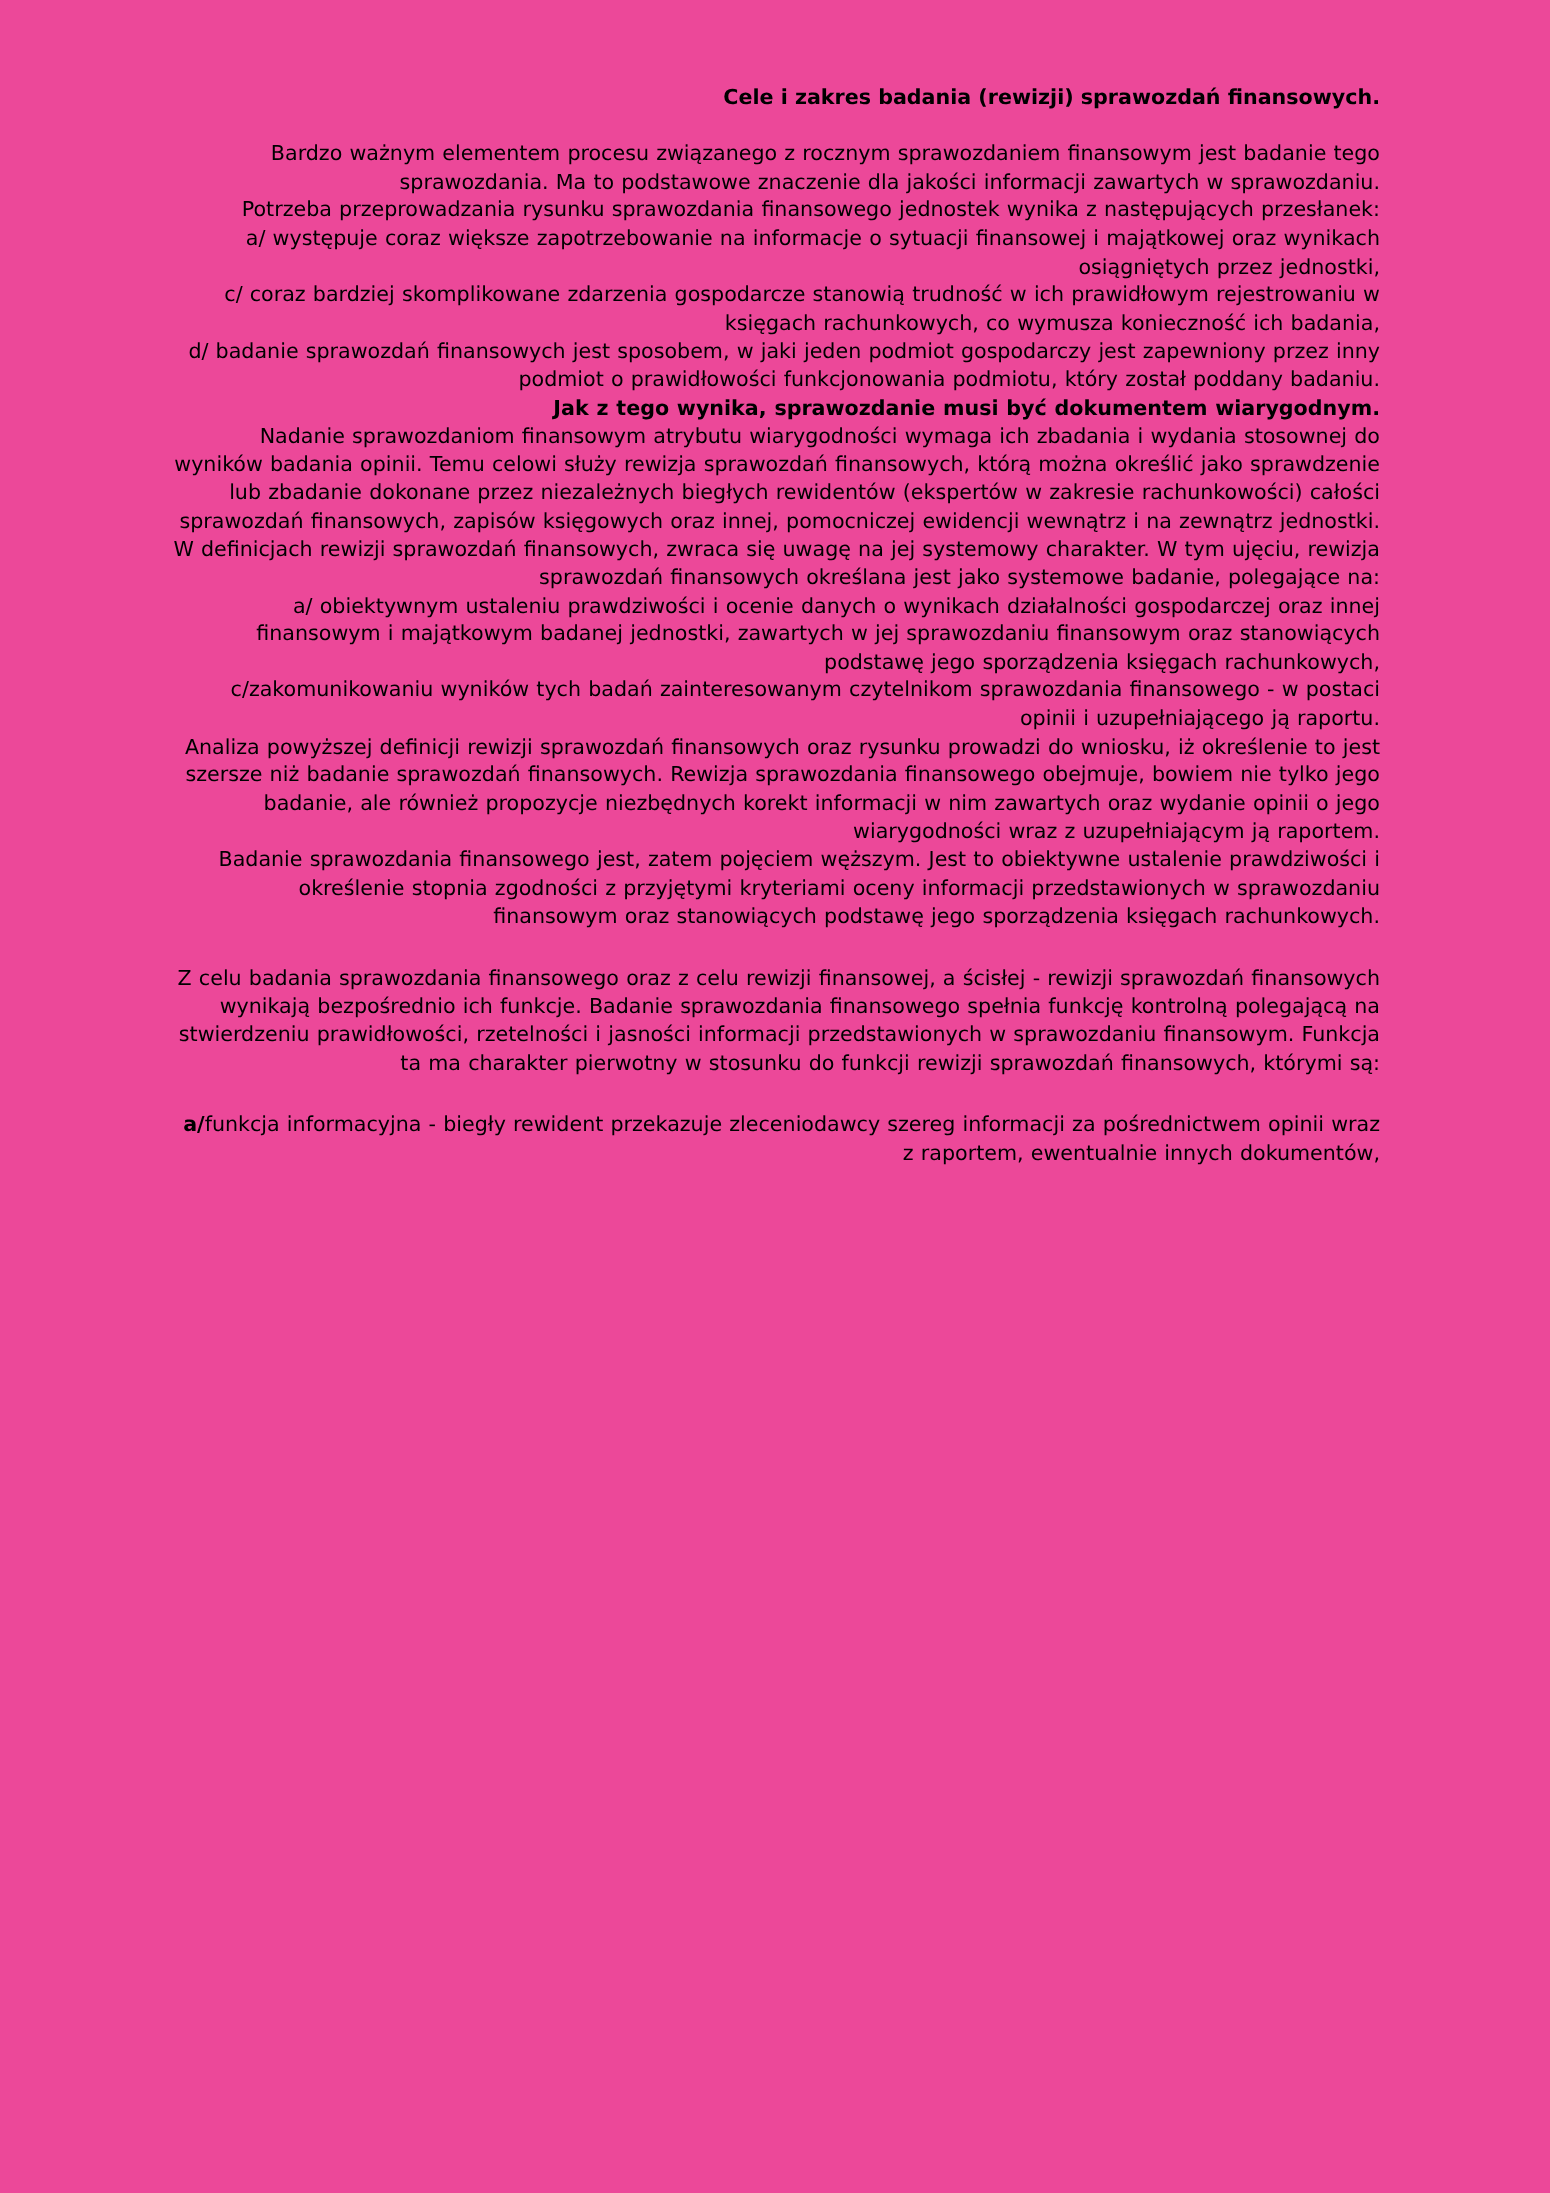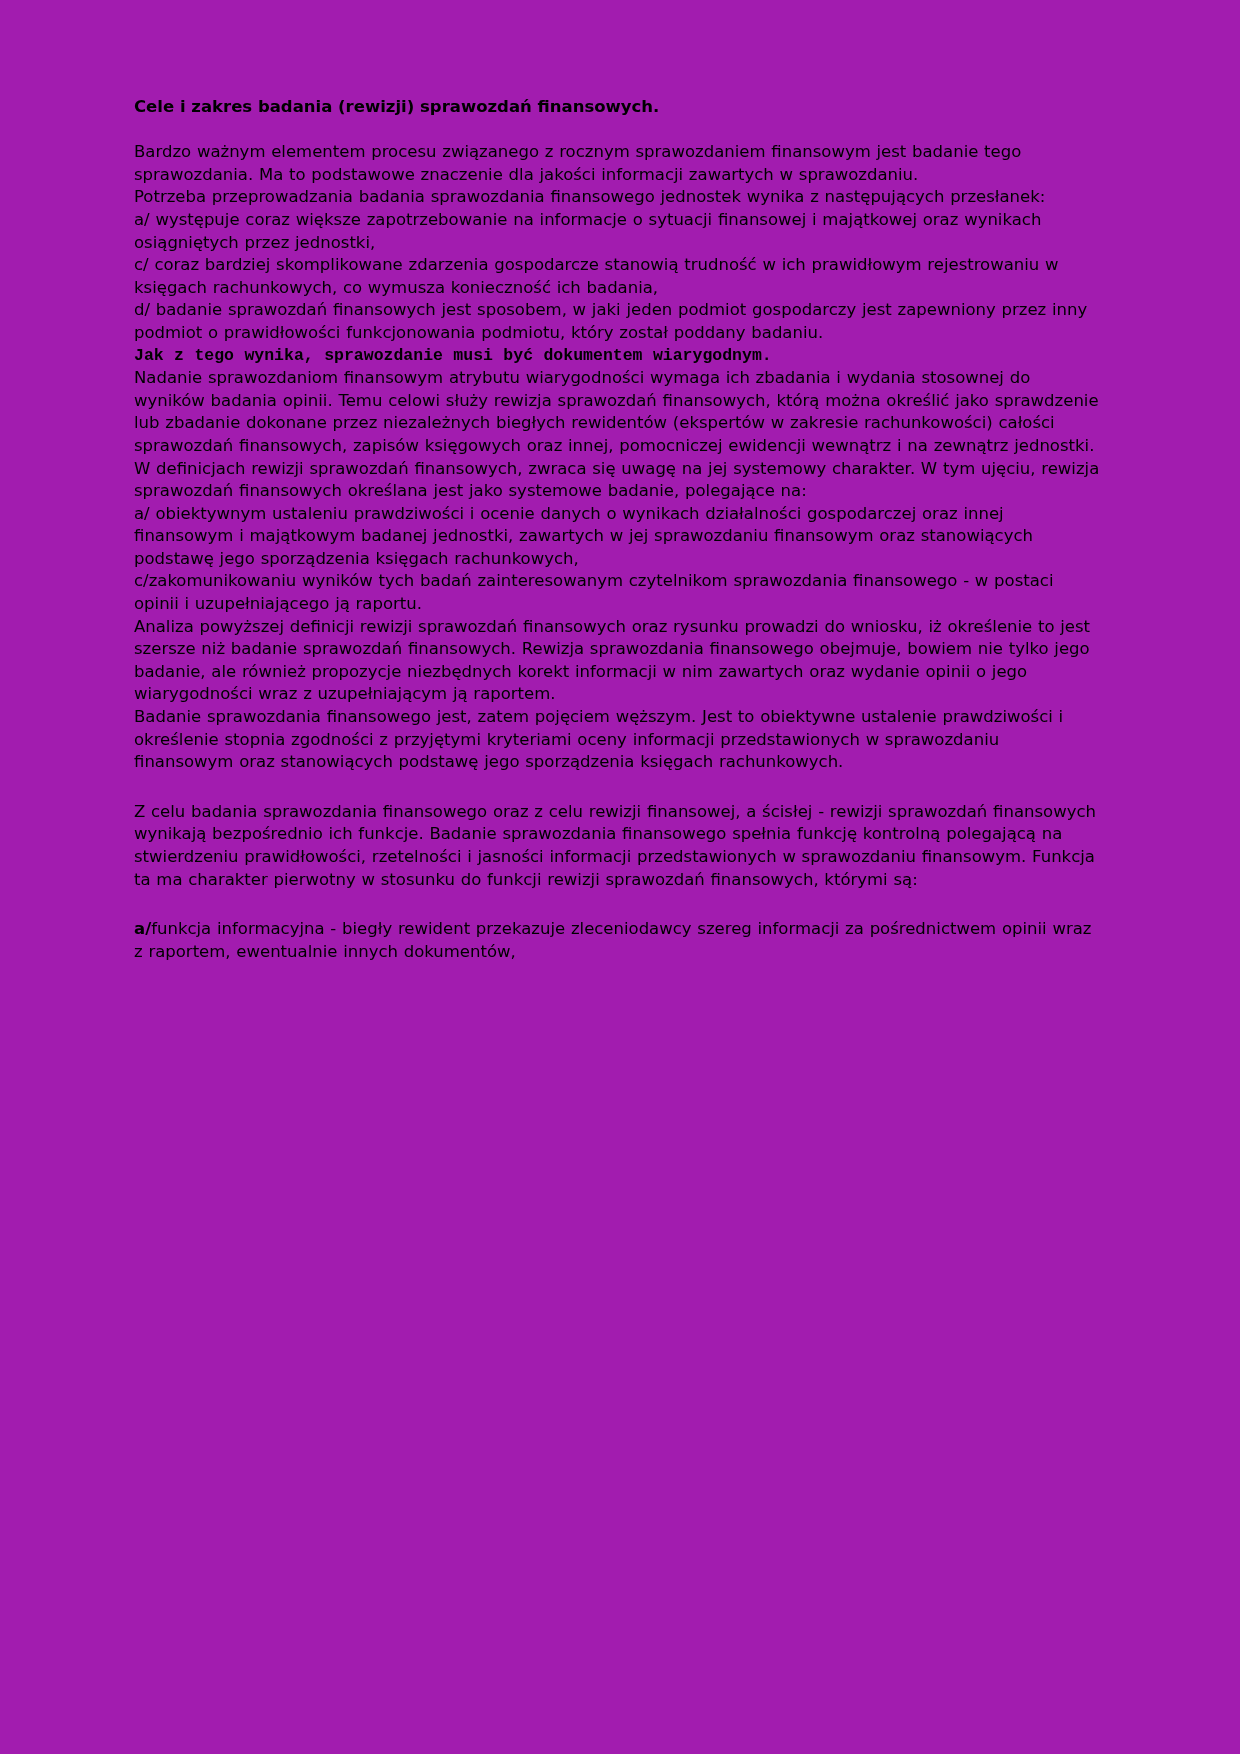--- a/index.html
+++ b/index.html
@@ -5,59 +5,59 @@
   html, body {
     margin: 0;
     padding: 0;
     background: #ffffff;
   }
   .page {
     position: relative;
     width: 1240px;
     min-height: 1754px;
     box-sizing: border-box;
-    background: #a21caf;
+    background: #ec4899;
     color: #000000;
-    padding: 96px 136px 60px 134px;
+    padding: 67px 136px 60px 134px;
     font-family: "DejaVu Sans", sans-serif;
     font-size: 16.5px;
     line-height: 22.6px;
+    text-align: right;
     -webkit-font-smoothing: antialiased;
   }
   .title {
     font-size: 16.5px;
     font-weight: bold;
     margin: 0 0 22.6px 0;
     line-height: 22.6px;
   }
   .para {
     margin: 0;
     word-spacing: 0.5px;
   }
   .para.bold {
     font-weight: bold;
-    font-family: Liberation Mono, monospace;
   }
   .gap-before {
     margin-top: 27px;
   }
   .lead-bold {
     font-weight: bold;
   }
 </style>
 </head>
 <body>
 
 <div class="page">
 
   <h1 class="title">Cele i zakres badania (rewizji) sprawozdań finansowych.</h1>
 
   <p class="para">Bardzo ważnym elementem procesu związanego z rocznym sprawozdaniem finansowym jest badanie tego sprawozdania. Ma to podstawowe znaczenie dla jakości informacji zawartych w sprawozdaniu.</p>
 
-  <p class="para">Potrzeba przeprowadzania badania sprawozdania finansowego jednostek wynika z następujących przesłanek:</p>
+  <p class="para">Potrzeba przeprowadzania rysunku sprawozdania finansowego jednostek wynika z następujących przesłanek:</p>
 
   <p class="para">a/ występuje coraz większe zapotrzebowanie na informacje o sytuacji finansowej i majątkowej oraz wynikach osiągniętych przez jednostki,</p>
 
 
   <p class="para">c/ coraz bardziej skomplikowane zdarzenia gospodarcze stanowią trudność w ich prawidłowym rejestrowaniu w księgach rachunkowych, co wymusza konieczność ich badania,</p>
 
   <p class="para">d/ badanie sprawozdań finansowych jest sposobem, w jaki jeden podmiot gospodarczy jest zapewniony przez inny podmiot o prawidłowości funkcjonowania podmiotu, który został poddany badaniu.</p>
 
   <p class="para bold">Jak z tego wynika, sprawozdanie musi być dokumentem wiarygodnym.</p>
 

